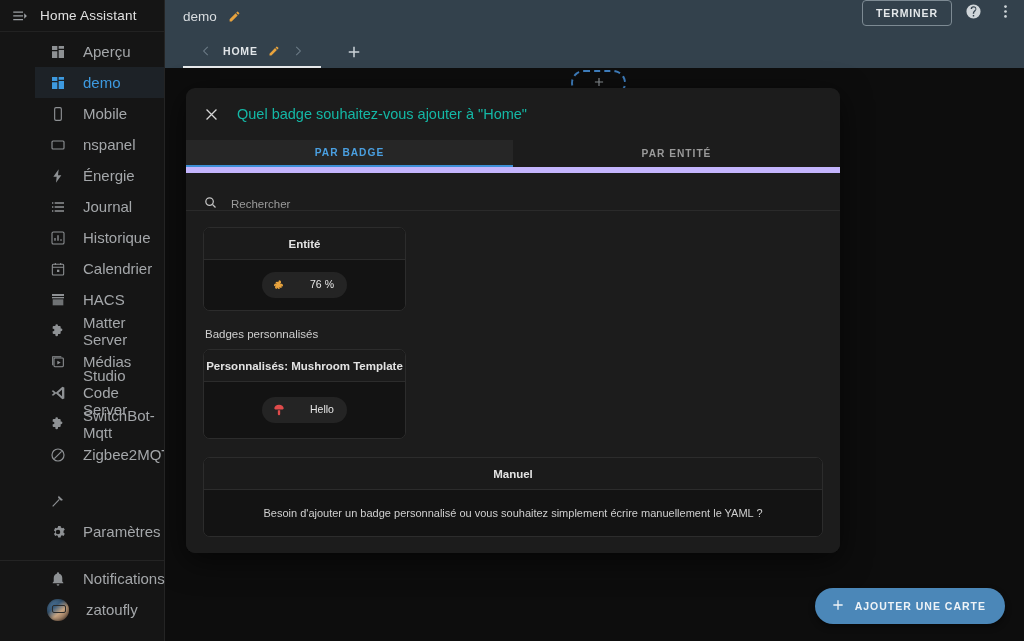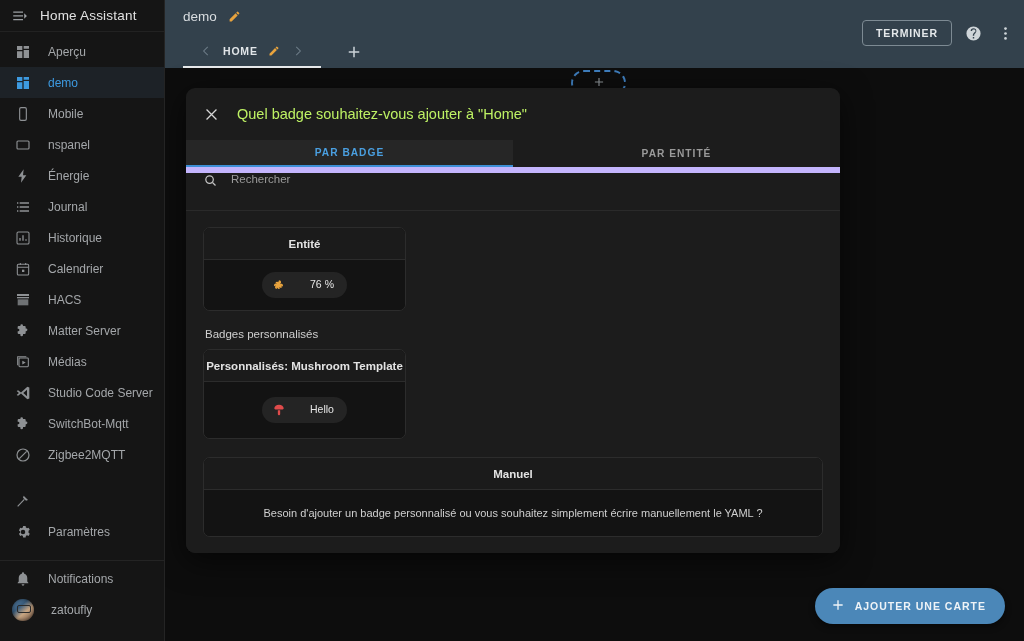--- a/index.html
+++ b/index.html
@@ -26,22 +26,22 @@
     padding: 0 10px; gap: 10px;
     border-bottom: 1px solid #222;
     flex: 0 0 32px;
   }
   .sb-menu-icon { width: 20px; height: 20px; display:flex; align-items:center; justify-content:center; color:#9b9fa3; }
   .sb-title { color: #e1e1e1; font-size: 13.5px; letter-spacing: .2px; }
   .sb-scroll { flex: 1 1 auto; overflow: hidden; padding-top: 4px; }
   .sb-item {
     height: 31px; display: flex; align-items: center;
     padding: 0 0 0 14px; gap: 17px;
-    color: #a4a7aa; font-size: 12px;
-    cursor: pointer; position: relative;
+    color: #a4a7aa; font-size: 15px;
+    cursor: pointer; position: relative; margin-left: 35px;
   }
   .sb-item .ic { width: 17px; height: 17px; display:flex; align-items:center; justify-content:center; color:#8e9194; flex:0 0 17px;}
   .sb-item.active { background: #1d2227; }
   .sb-item.active .lbl { color: #3d9ae0; }
   .sb-item.active .ic { color: #3d9ae0; }
   .sb-gap { height: 15px; }
   .sb-divider { height:1px; background:#242424; margin: 6px 0 2px 0; }
   .sb-bottom { flex: 0 0 auto; padding-bottom: 16px;}
   .avatar {
     width: 22px; height: 22px; border-radius: 50%;
@@ -56,21 +56,21 @@
   }
 
   
   .main { flex: 1 1 auto; position: relative; background: #0d0d0d; height: 641px; }
   .topbar {
     height: 68px; background: #33414c; position: relative;
   }
   .tb-row1 { height: 33px; display: flex; align-items: center; padding-left: 18px; gap: 11px; }
   .tb-title { color: #d9dde0; font-size: 13.5px; }
   .pencil { width: 13px; height: 13px; color: #e8a33d; display:flex; align-items:center;}
-  .tb-actions { position: absolute; right: 8px; top: 20px; display: flex; align-items: center; gap: 10px; }
+  .tb-actions { position: absolute; right: 8px; top: 0; display: flex; gap: 10px; }
   .btn-terminer {
     border: 1px solid #7d8a93; border-radius: 4px;
     color: #e4e8ea; background: transparent;
     font-size: 10.5px; letter-spacing: .9px; font-weight: 600;
     padding: 6px 13px; cursor: pointer;
     font-family: "Liberation Sans", sans-serif;
   }
   .icon-btn { width: 22px; height: 22px; display:flex; align-items:center; justify-content:center; color:#cfd5d9; cursor:pointer;}
   .tb-row2 { height: 35px; display: flex; align-items: flex-end; padding-left: 18px; gap: 0; }
   .tab-home {
@@ -107,29 +107,29 @@
   .dialog {
     position: absolute; left: 21px; top: 88px;
     width: 654px; height: 465px;
     background: #1c1c1c; border-radius: 9px;
     overflow: hidden;
     box-shadow: 0 8px 30px rgba(0,0,0,.6);
     display: flex; flex-direction: column;
   }
   .dlg-head { height: 52px; display:flex; align-items:center; padding-left: 16px; gap: 17px; flex:0 0 52px;}
   .dlg-close { width:18px;height:18px; color:#d6d6d6; display:flex;align-items:center;justify-content:center; cursor:pointer;}
-  .dlg-title { color:#bef264; font-size:14.5px; }
+  .dlg-title { color:#14b8a6; font-size:14.5px; }
   .dlg-tabs { height: 33px; display:flex; flex:0 0 33px; border-bottom:6px solid #c4b5fd;}
   .dlg-tab {
     flex:1 1 50%; display:flex; align-items:center; justify-content:center;
     font-size:10.2px; letter-spacing:1px; font-weight:600; color:#9a9a9a;
     cursor:pointer; background:#1c1c1c;
   }
   .dlg-tab.active { color:#4a9fe0; background:#262626; border-bottom:2px solid #3d8fd6; }
-  .dlg-search { height: 38px; display:flex; align-items:flex-start; gap:13px; padding-left:17px; border-bottom:1px solid #2a2a2a; background:#1c1c1c; flex:0 0 38px;}
+  .dlg-search { height: 38px; display:flex; align-items:flex-end; gap:13px; padding-left:17px; border-bottom:1px solid #2a2a2a; background:#1c1c1c; flex:0 0 38px;}
   .dlg-search .sicon { width:15px;height:15px;color:#c2c2c2;display:flex;align-items:center;justify-content:center;}
   .dlg-search input {
     background:transparent; border:0; outline:0;
     color:#d8d8d8; font-size:11.5px; width:80%;
     font-family:"Liberation Sans", sans-serif;
   }
   .dlg-search input::placeholder { color:#9b9b9b; }
   .dlg-body { flex:1 1 auto; padding: 16px 1px 0 17px; background:#1c1c1c; position:relative;}
 
   .card {

